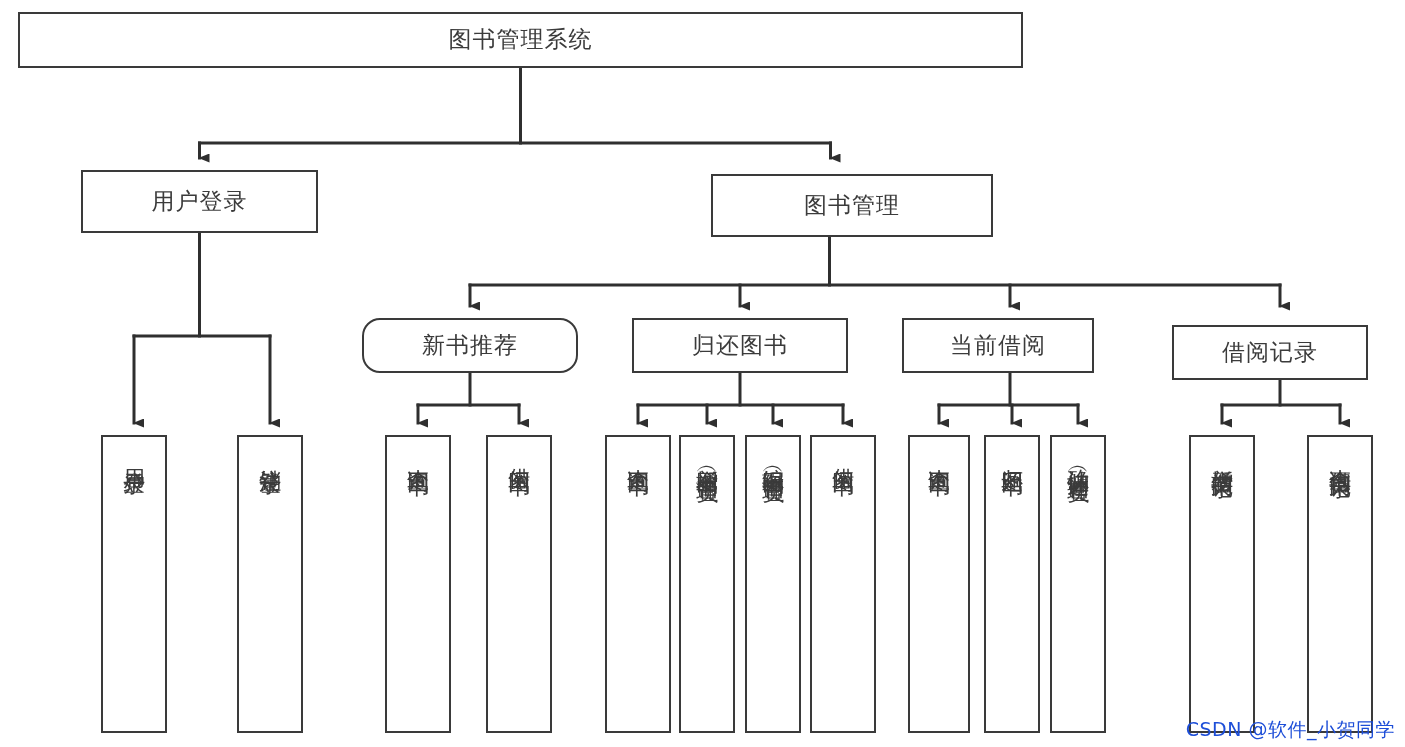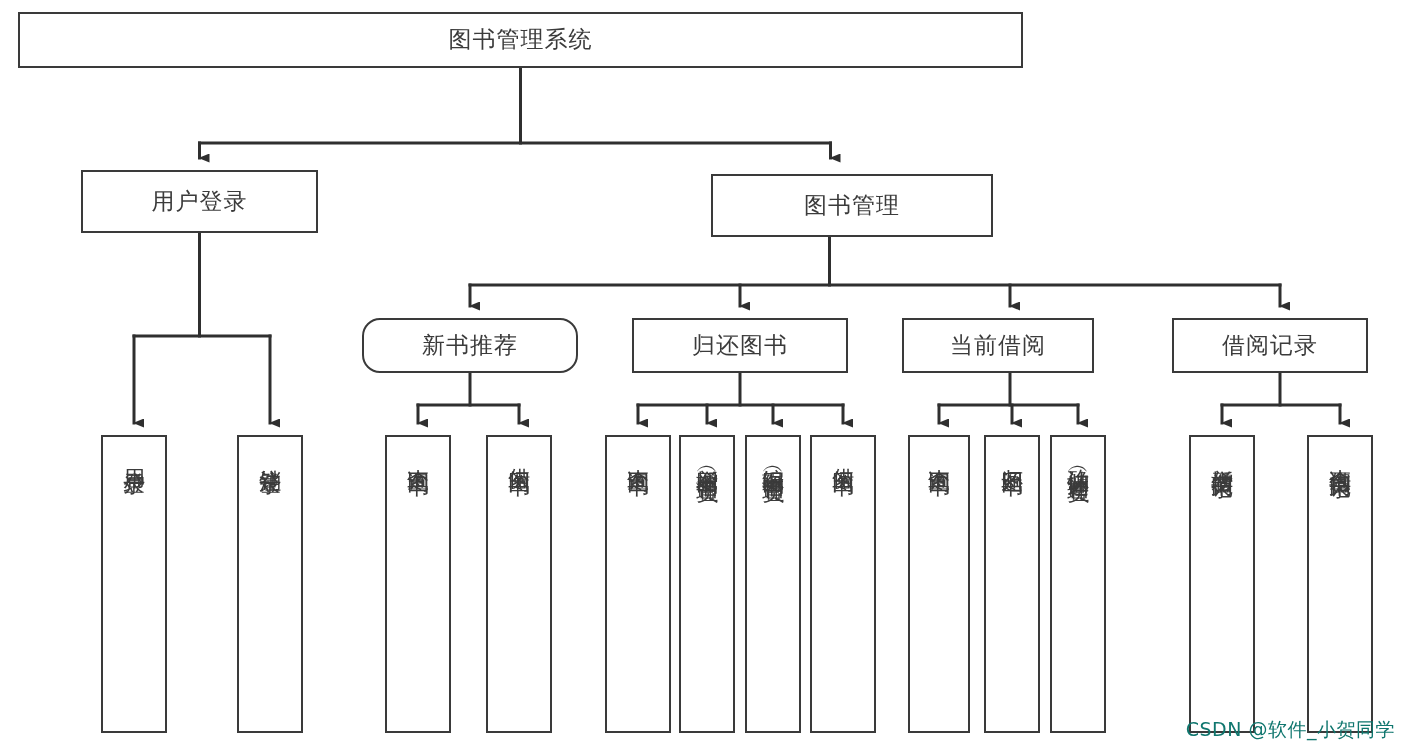--- a/index.html
+++ b/index.html
@@ -10,21 +10,21 @@
 
   .node{position:absolute;box-sizing:border-box;background:#ffffff;
         border:2.5px solid #3a3a3a;display:flex;align-items:center;
         justify-content:center;color:#3b3b3b;}
   .node.h{font-size:23px;letter-spacing:1px;line-height:1.2;}
   .node.leaf{padding-top:14px;align-items:flex-start;justify-content:center;}
   .vtext{writing-mode:vertical-rl;text-orientation:upright;
          font-size:22px;line-height:1.30;letter-spacing:2px;
          white-space:nowrap;color:#3b3b3b;}
   .watermark{position:absolute;right:10px;bottom:4px;font-size:19px;
-             color:#0f766e;letter-spacing:0.5px;white-space:nowrap;}
+             color:#1d4ed8;letter-spacing:0.5px;white-space:nowrap;}
 </style>
 </head>
 <body>
 
 <div id="canvas">
 
   <svg class="wires" viewBox="0 0 1405 747" xmlns="http://www.w3.org/2000/svg">
     <defs>
       <marker id="arw" markerWidth="9" markerHeight="11" refX="4.5" refY="10" orient="auto" markerUnits="userSpaceOnUse">
         <path d="M0,0 L9,0 L4.5,11 Z" fill="#2f2f2f"></path>
@@ -75,21 +75,21 @@
   </svg>
 
   <div class="node h" id="node-root" style="left: 18px; top: 12px; width: 1005px; height: 56px;">图书管理系统</div>
 
   <div class="node h" id="l1-0" style="left: 81px; top: 170px; width: 237px; height: 63px;">用户登录</div>
   <div class="node h" id="l1-1" style="left: 711px; top: 174px; width: 282px; height: 63px;">图书管理</div>
 
   <div class="node h" id="l2-0" style="left: 362px; top: 318px; width: 216px; height: 55px; border-radius: 18px;">新书推荐</div>
   <div class="node h" id="l2-1" style="left: 632px; top: 318px; width: 216px; height: 55px;">归还图书</div>
   <div class="node h" id="l2-2" style="left: 902px; top: 318px; width: 192px; height: 55px;">当前借阅</div>
-  <div class="node h" id="l2-3" style="left: 1172px; top: 318px; width: 196px; height: 55px;">借阅记录</div>
+  <div class="node h" id="l2-3" style="left: 1172px; top: 325px; width: 196px; height: 55px;">借阅记录</div>
 
   <div id="leaf-host">
       <div class="node leaf" style="left: 101px; top: 435px; width: 66px; height: 298px;">
         <span class="vtext">用户登录</span>
       </div>
       <div class="node leaf" style="left: 237px; top: 435px; width: 66px; height: 298px;">
         <span class="vtext">注销登录</span>
       </div>
       <div class="node leaf" style="left: 385px; top: 435px; width: 66px; height: 298px;">
         <span class="vtext">查询图书</span>

